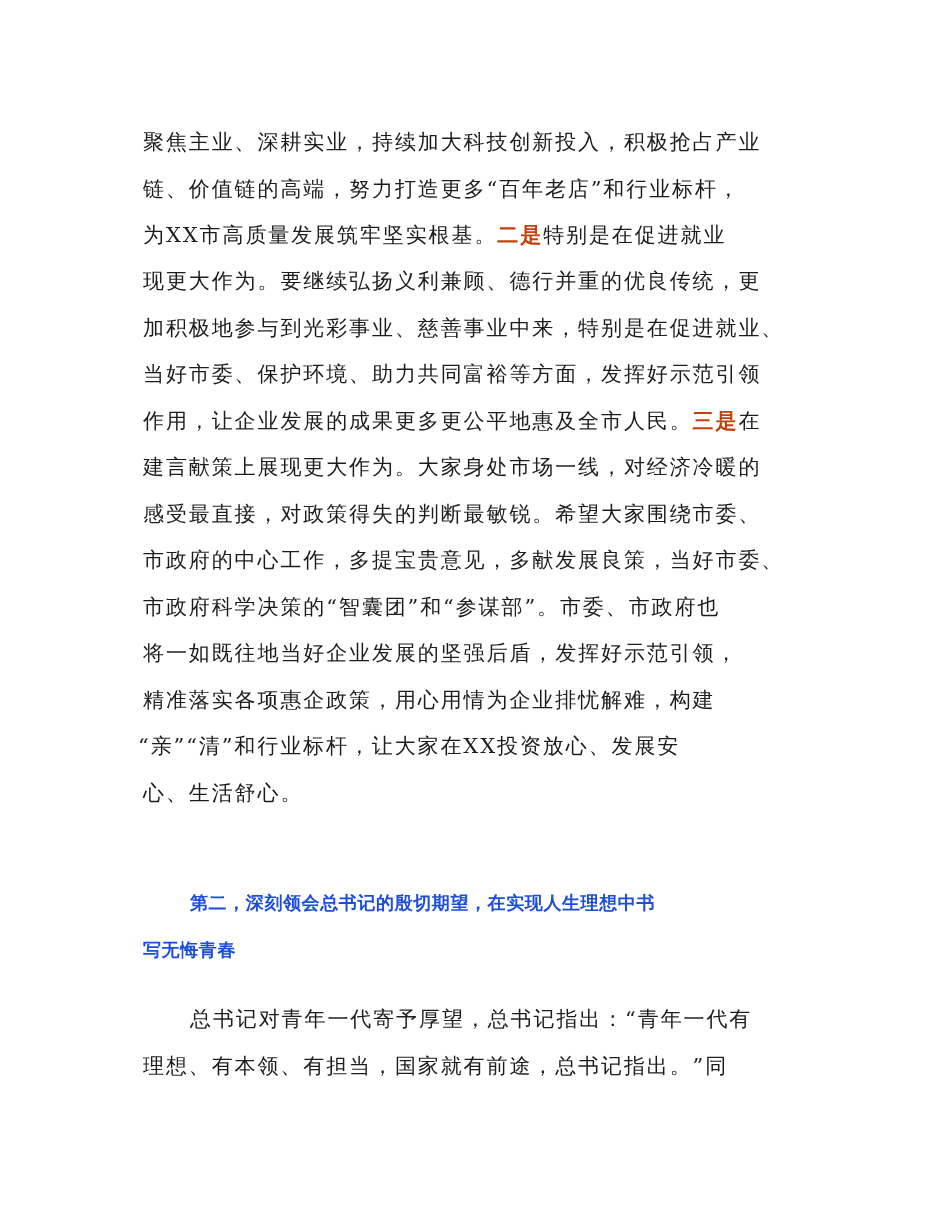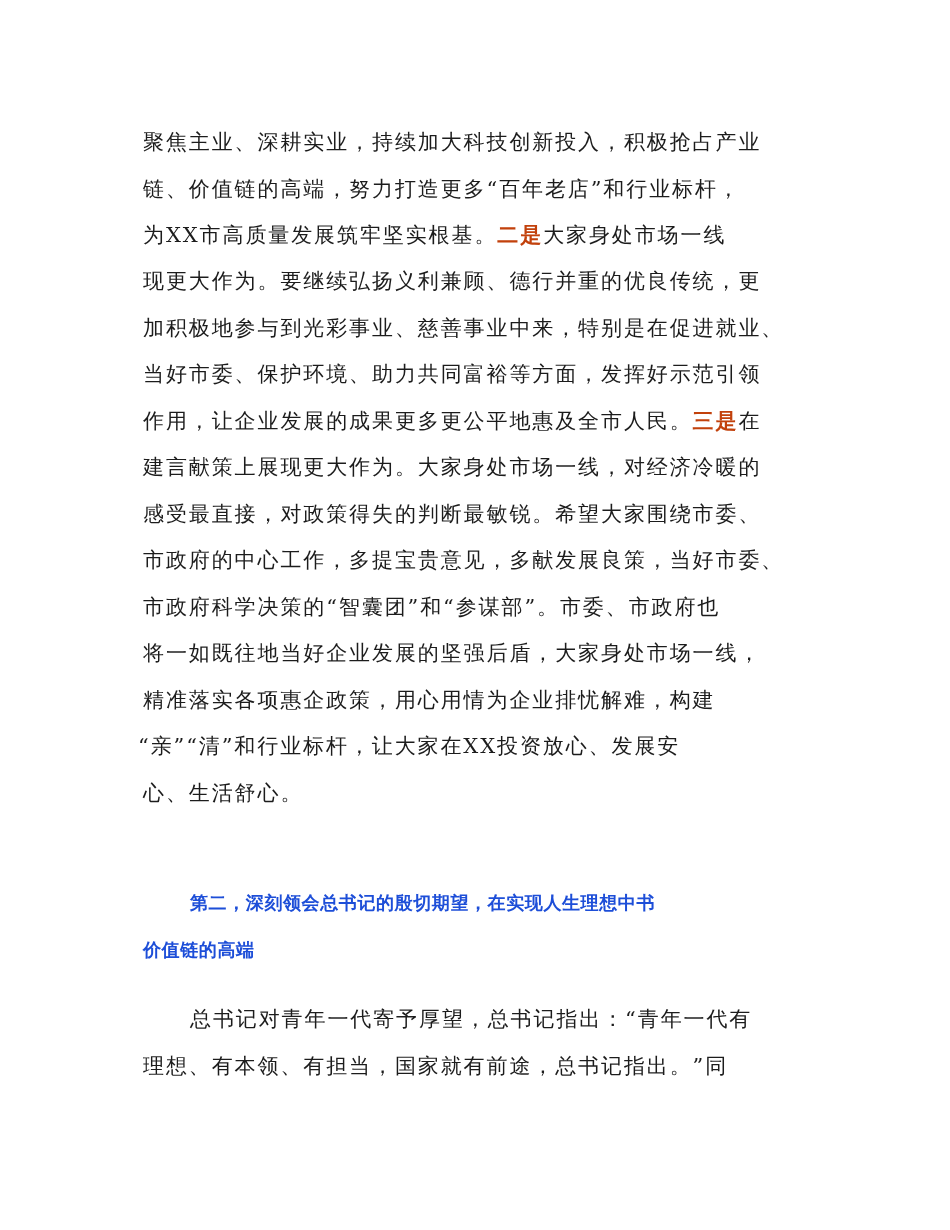--- a/index.html
+++ b/index.html
@@ -21,41 +21,41 @@
   </style>
 </head>
 <body>
 
 <div class="page">
 
   <div>
     <div class="line" style="top:129px">聚焦主业、深耕实业，持续加大科技创新投入，积极抢占产业</div>
     <div class="line" style="top:176px">链、价值链的高端，努力打造更多“百年老店”和行业标杆，</div>
     <div class="line" style="top:222px">
-      <span>为XX市高质量发展筑牢坚实根基。</span><span class="bold">二是</span><span>大家身处市场一线</span>
+      <span>为XX市高质量发展筑牢坚实根基。</span><span class="bold">二是</span><span>特别是在促进就业</span>
     </div>
     <div class="line" style="top:268px">现更大作为。要继续弘扬义利兼顾、德行并重的优良传统，更</div>
     <div class="line" style="top:315px">加积极地参与到光彩事业、慈善事业中来，特别是在促进就业、</div>
     <div class="line" style="top:361px">当好市委、保护环境、助力共同富裕等方面，发挥好示范引领</div>
     <div class="line" style="top:408px">
       <span>作用，让企业发展的成果更多更公平地惠及全市人民。</span><span class="bold">三是</span><span>在</span>
     </div>
     <div class="line" style="top:454px">建言献策上展现更大作为。大家身处市场一线，对经济冷暖的</div>
     <div class="line" style="top:501px">感受最直接，对政策得失的判断最敏锐。希望大家围绕市委、</div>
     <div class="line" style="top:547px">市政府的中心工作，多提宝贵意见，多献发展良策，当好市委、</div>
     <div class="line" style="top:594px">市政府科学决策的“智囊团”和“参谋部”。市委、市政府也</div>
-    <div class="line" style="top:640px">将一如既往地当好企业发展的坚强后盾，大家身处市场一线，</div>
+    <div class="line" style="top:640px">将一如既往地当好企业发展的坚强后盾，发挥好示范引领，</div>
     <div class="line" style="top:687px">精准落实各项惠企政策，用心用情为企业排忧解难，构建</div>
     <div class="line" style="top:733px;left:138px">“亲”“清”和行业标杆，让大家在XX投资放心、发展安</div>
     <div class="line" style="top:780px">心、生活舒心。</div>
   </div>
 
   <div>
     <div class="heading bold" style="top:889px;left:190px">第二，深刻领会总书记的殷切期望，在实现人生理想中书</div>
-    <div class="heading bold" style="top:936px;left:143px">价值链的高端</div>
+    <div class="heading bold" style="top:936px;left:143px">写无悔青春</div>
   </div>
 
   <div>
     <div class="line" style="top:1006px;left:190px">总书记对青年一代寄予厚望，总书记指出：“青年一代有</div>
     <div class="line" style="top:1053px">理想、有本领、有担当，国家就有前途，总书记指出。”同</div>
   </div>
 
 </div>
 
 </body></html>

